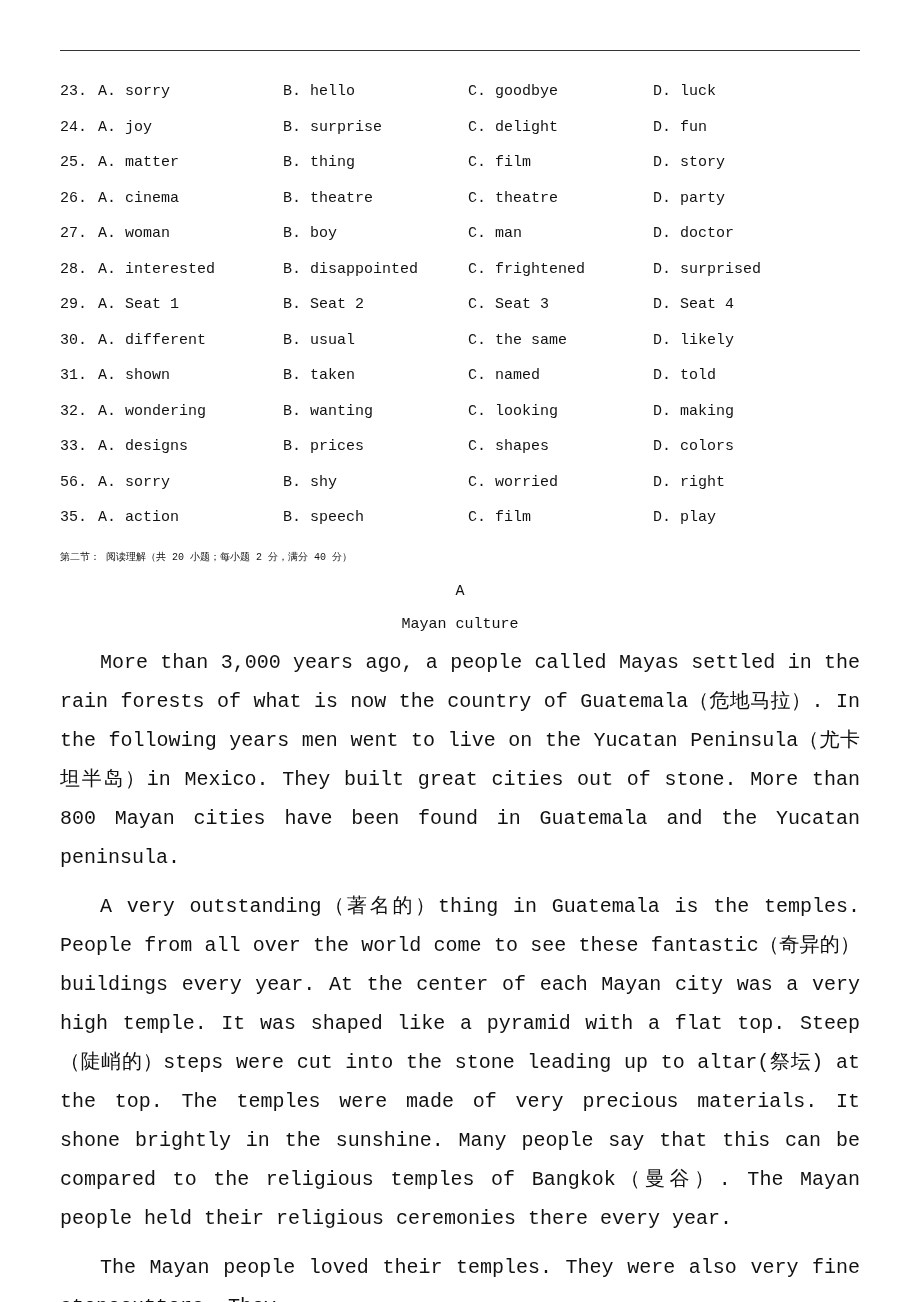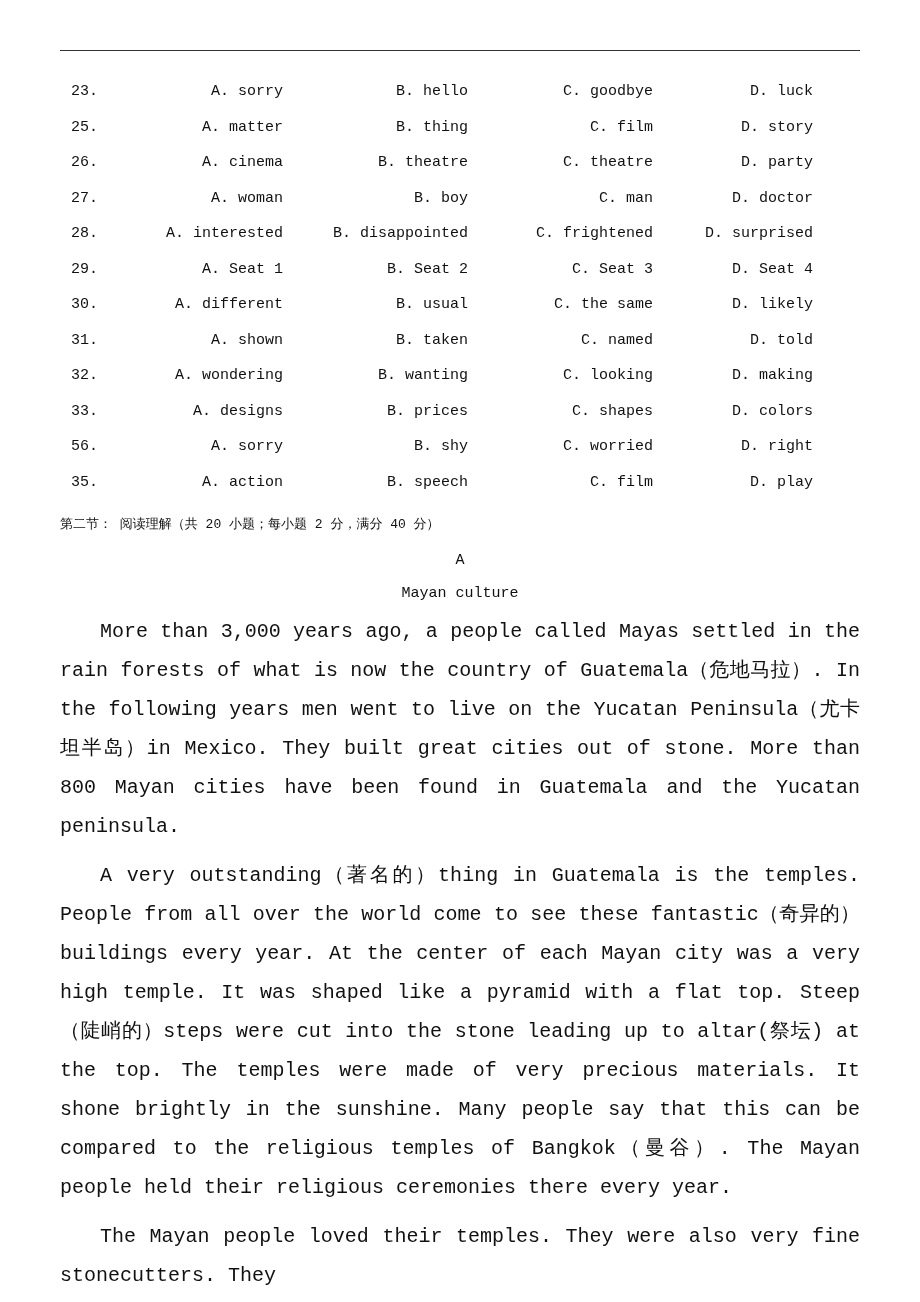--- a/index.html
+++ b/index.html
@@ -13,21 +13,20 @@
       position: relative;
       padding: 40px 60px 60px 60px;
     }
     .top-line {
       border-top: 1.5px solid #333;
       margin-bottom: 28px;
       margin-top: 10px;
     }
     .questions-section {
       margin-bottom: 18px;
-      text-align: right;
     }
     .question-row {
       display: flex;
       align-items: baseline;
       margin-bottom: 10px;
       line-height: 1.7;
     }
     .q-num {
       min-width: 38px;
       font-size: 15px;
@@ -38,21 +37,21 @@
     }
     .q-opt {
       min-width: 185px;
       font-size: 15px;
     }
     .q-opt:last-child {
       min-width: 160px;
     }
     .section-label {
       margin: 18px 0 14px 0;
-      font-size: 13px;
+      font-size: 10px;
       line-height: 1.8;
     }
     .center-text {
       text-align: center;
       margin: 16px 0 8px 0;
       font-size: 15px;
     }
     .passage-section {
       margin-top: 10px;
     }
@@ -80,20 +79,29 @@
 <div class="question-row">
       <span class="q-num">23.</span>
       <div class="q-options">
         <span class="q-opt">A. sorry</span>
         <span class="q-opt">B. hello</span>
         <span class="q-opt">C. goodbye</span>
         <span class="q-opt">D. luck</span>
       </div>
     </div>
     <div class="question-row">
+      <span class="q-num">24.</span>
+      <div class="q-options">
+        <span class="q-opt">A. joy</span>
+        <span class="q-opt">B. surprise</span>
+        <span class="q-opt">C. delight</span>
+        <span class="q-opt">D. fun</span>
+      </div>
+    </div>
+    <div class="question-row">
       <span class="q-num">25.</span>
       <div class="q-options">
         <span class="q-opt">A. matter</span>
         <span class="q-opt">B. thing</span>
         <span class="q-opt">C. film</span>
         <span class="q-opt">D. story</span>
       </div>
     </div>
     <div class="question-row">
       <span class="q-num">26.</span>

